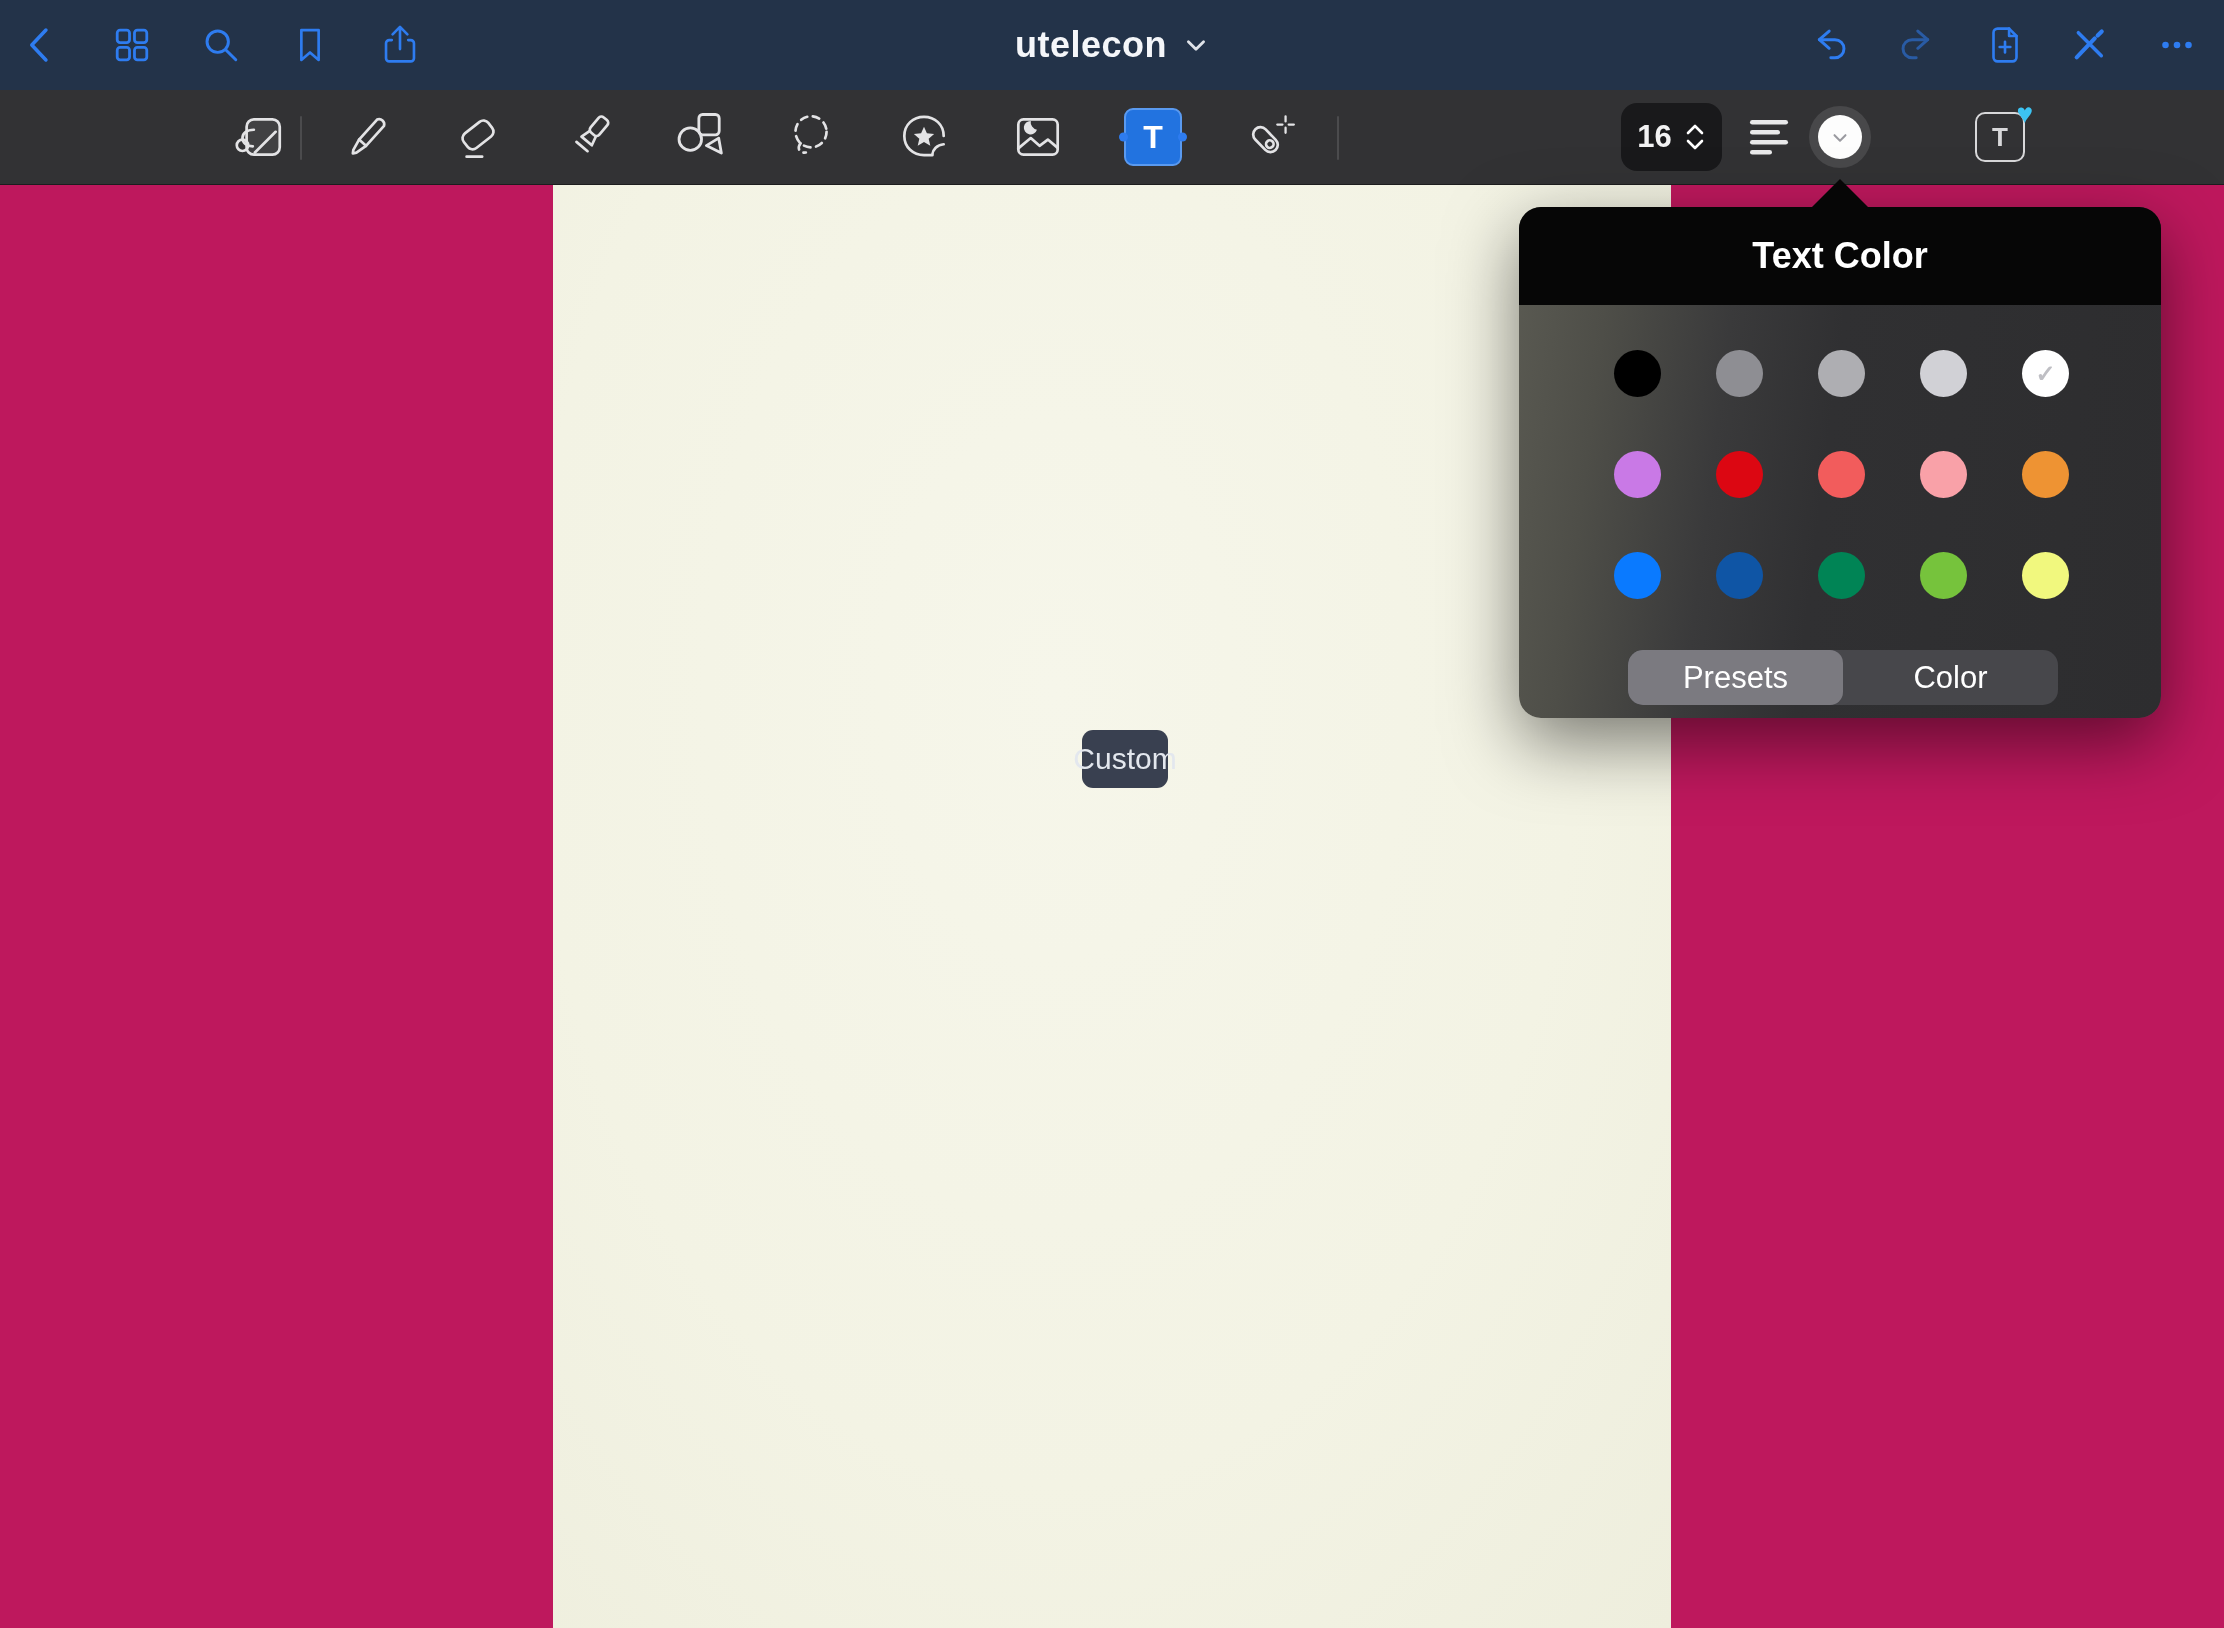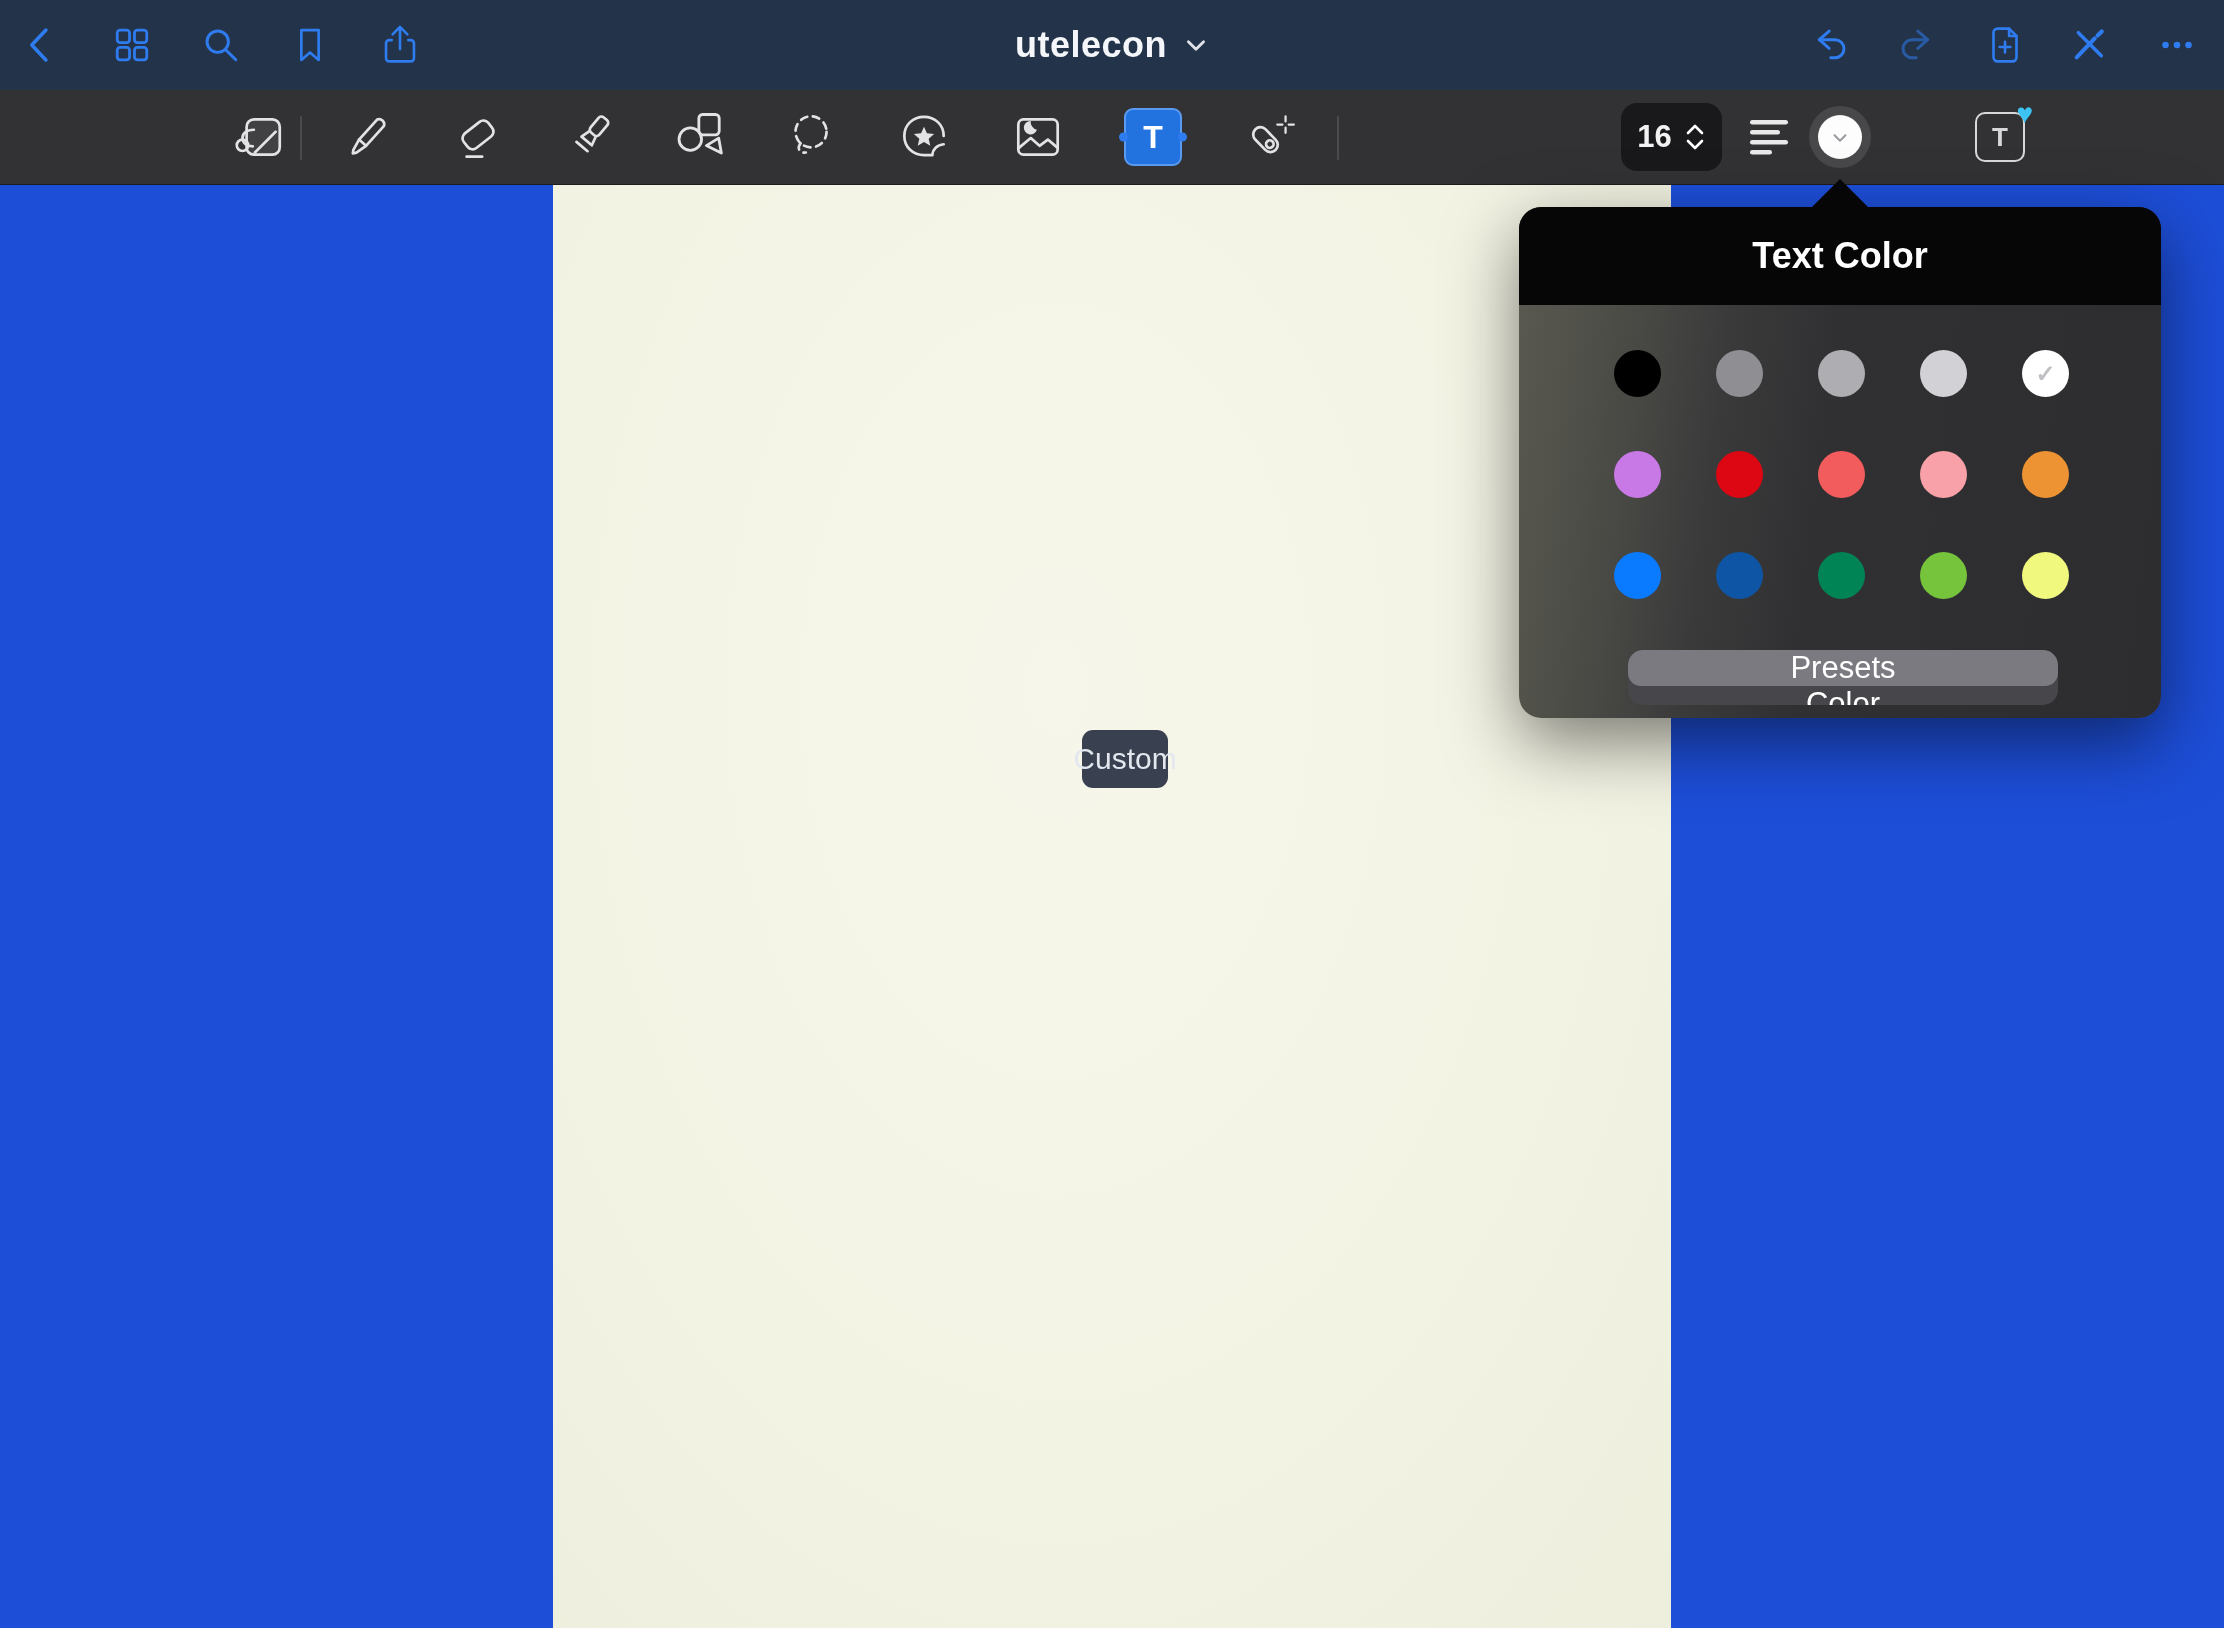--- a/index.html
+++ b/index.html
@@ -1,19 +1,19 @@
 <!DOCTYPE html>
 <html><head>
 <meta charset="utf-8">
 <style>
   html,body{margin:0;padding:0;background:#151517;}
   #stage{
     position:relative;width:2224px;height:1628px;overflow:hidden;
     font-family:"Liberation Sans",sans-serif;
-    background:#1d4ed8;
+    background:#be185d;
   }
   
   #topbar{
     position:absolute;left:0;top:0;width:2224px;height:90px;
     background:#233349;
   }
   .nav-ico{position:absolute;top:50%;transform:translate(-50%,-50%);
     width:56px;height:56px;display:flex;align-items:center;justify-content:center;cursor:pointer;}
   .nav-ico svg{stroke:#2e7cf0;fill:none;stroke-linecap:round;stroke-linejoin:round;}
   #title-wrap{position:absolute;left:50%;top:50%;transform:translate(-50%,-50%);
@@ -79,21 +79,21 @@
   }
   #swatch-grid{
     position:absolute;left:95px;top:143px;
     display:grid;grid-template-columns:repeat(5,47px);grid-auto-rows:47px;
     column-gap:55px;row-gap:54px;
   }
   .swatch{width:47px;height:47px;border-radius:50%;cursor:pointer;
     display:flex;align-items:center;justify-content:center;font-size:24px;font-weight:bold;color:#bfbfc4;}
   #seg-control{
     position:absolute;left:109px;top:443px;width:430px;height:55px;border-radius:15px;
-    background:#47474b;display:flex;overflow:hidden;flex-direction:column;
+    background:#47474b;display:flex;overflow:hidden;
   }
   .seg{flex:1;display:flex;align-items:center;justify-content:center;
     color:#fff;font-size:31px;cursor:pointer;}
   .seg.selected{background:#7b7a80;border-radius:13px;}
 </style>
 </head>
 <body>
 
 <div id="stage">
 

